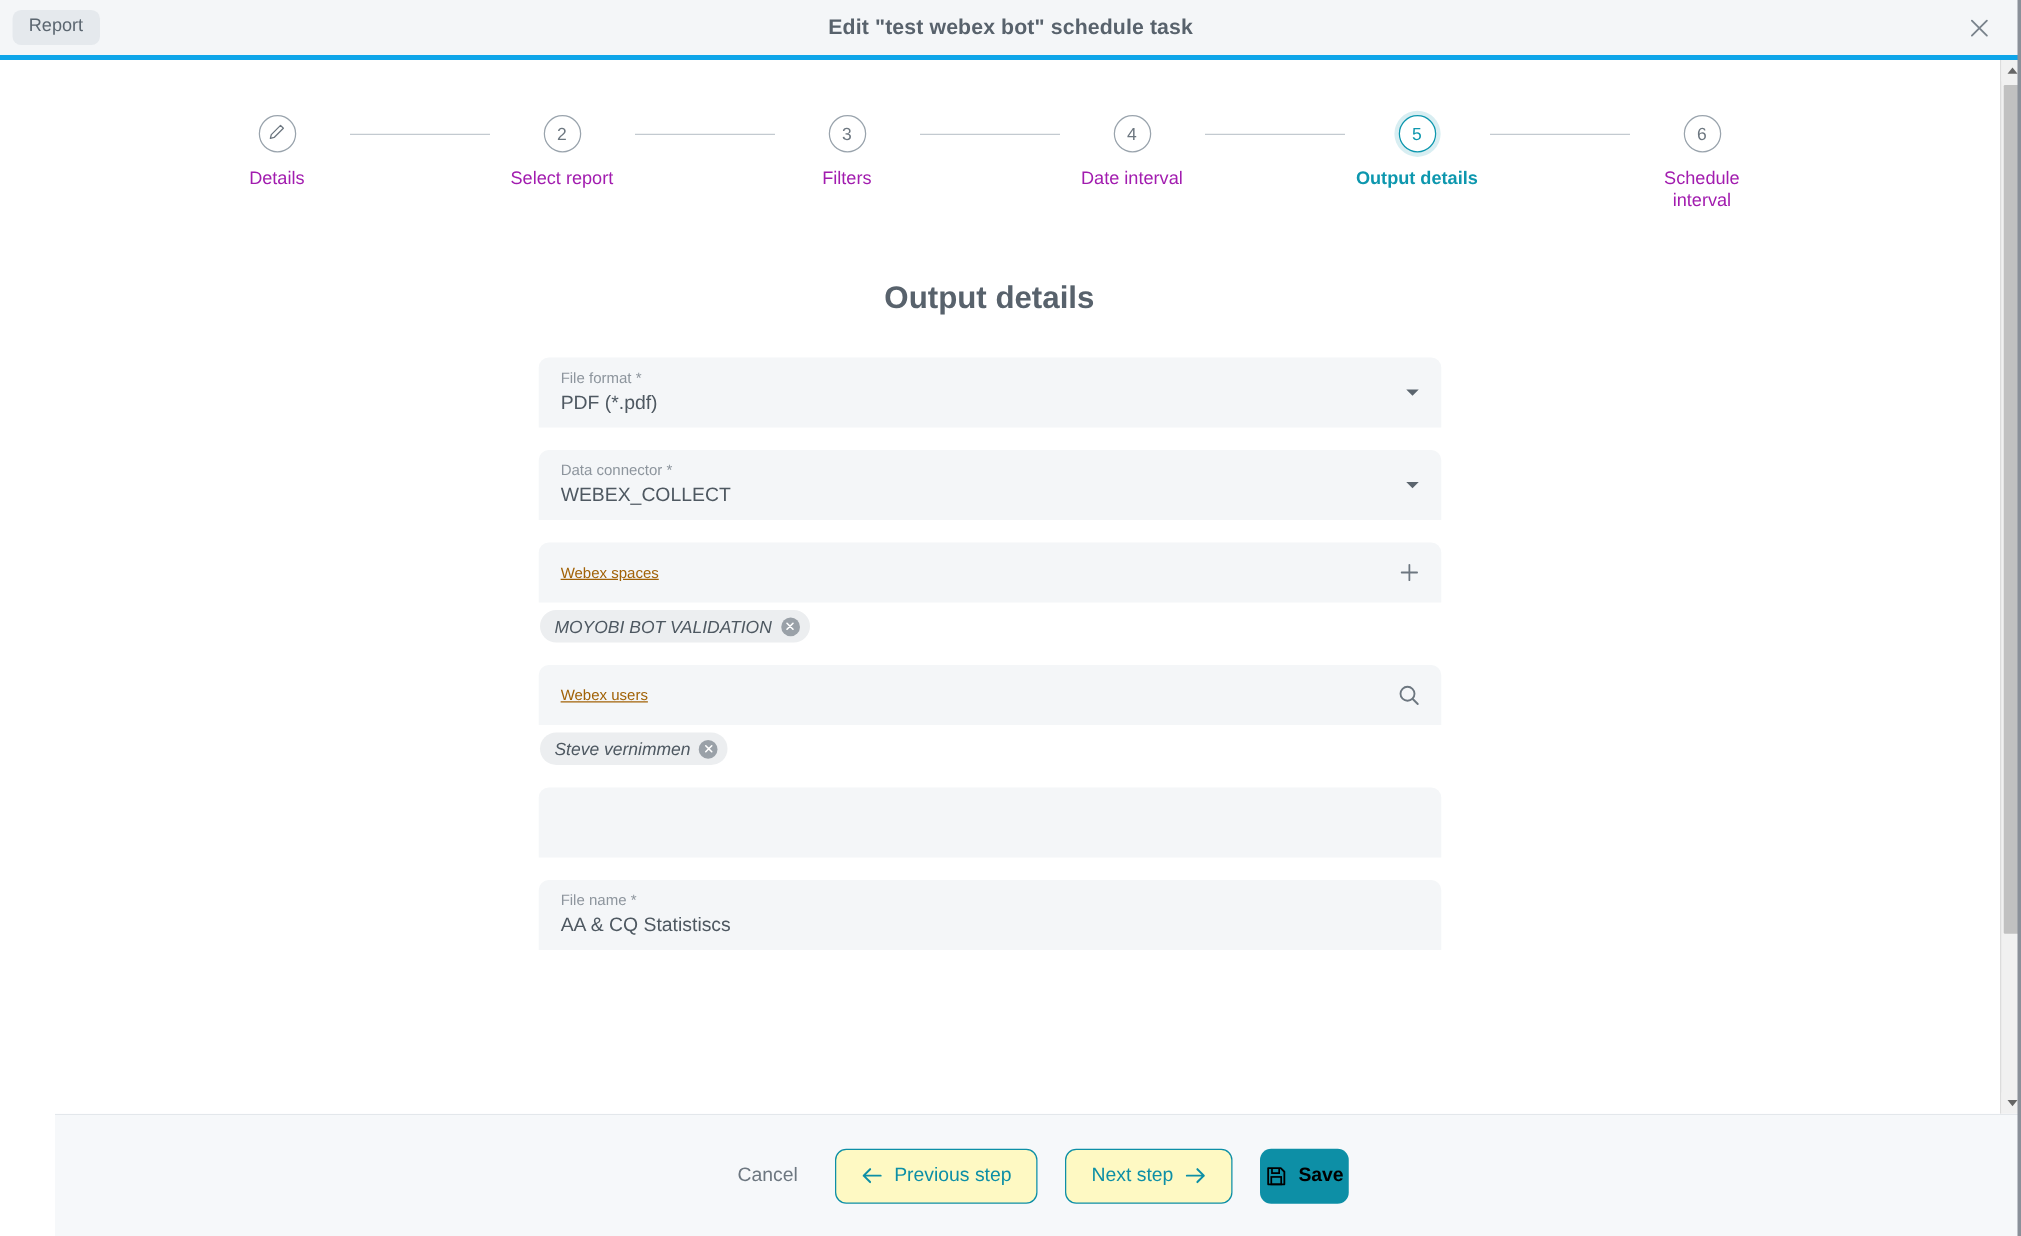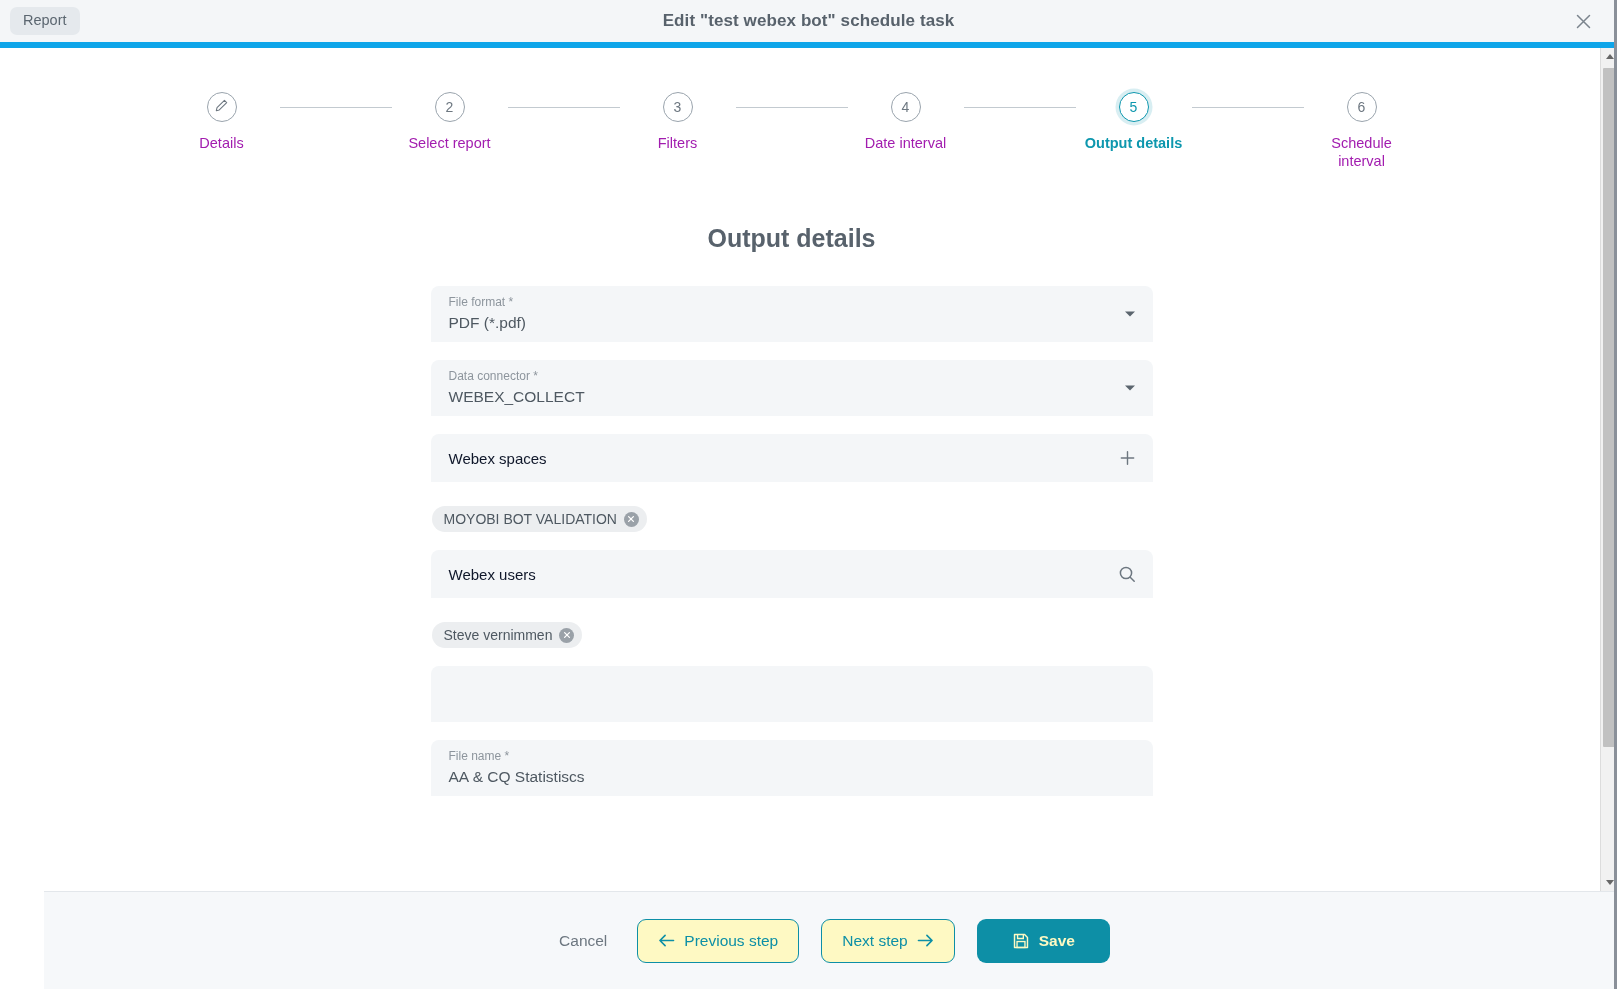--- a/index.html
+++ b/index.html
@@ -14,21 +14,21 @@
     width: 1617px; height: 989px;
     display: flex; flex-direction: column;
     background: #ffffff;
   }
 
   
   .header {
     position: relative;
     height: 48px; min-height: 48px;
     background: #f4f6f8;
-    border-bottom: 6px solid #0ea5e9;
+    border-bottom: 4px solid #0ea5e9;
     display: flex; align-items: center;
   }
   .report-chip {
     margin-left: 10px;
     background: #e5e9ed;
     color: #5b6670;
     font-size: 14.5px;
     padding: 6px 13px 7px;
     border-radius: 7px;
     line-height: 1;
@@ -172,35 +172,37 @@
     position: relative;
     background: #f4f6f8;
     border-radius: 8px 8px 0 0;
     height: 48px;
     display: flex; align-items: center;
     padding: 0 18px;
     margin-bottom: 0;
     cursor: text;
   }
   .picker-placeholder {
-    font-size: 15px;
-    color: #0f172a;
+    font-size: 12px;
+    color: #a16207;
+    text-decoration: underline;
   }
   .picker-icon {
     position: absolute;
     right: 16px; top: 50%;
     transform: translateY(-50%);
     color: #6d7780;
     cursor: pointer;
     display: flex;
   }
   .chips {
     display: flex; flex-wrap: wrap; gap: 8px;
-    margin-top: 24px; margin-bottom: 18px;
+    margin-top: 6px; margin-bottom: 18px;
     padding-left: 1px;
+    font-style: italic;
   }
   .chip {
     display: inline-flex; align-items: center; gap: 7px;
     background: #eceef0;
     border-radius: 13px;
     padding: 4px 8px 4px 12px;
     font-size: 14px;
     color: #4e5861;
     line-height: 18px;
   }
@@ -238,23 +240,23 @@
     font-weight: normal;
   }
   .btn-outline {
     color: #0d8fa6;
     border: 1.6px solid #0d8fa6;
     background: #fef9c3;
     padding: 12px 20px;
     font-weight: normal;
   }
   .btn-primary {
-    color: #fef9c3;
+    color: #000000;
     background: #0d8fa6;
-    padding: 13px 35px;
+    padding: 13px 4px;
     font-weight: bold;
   }
   .btn svg { display: block; }
 
   
   .scrollbar {
     position: absolute;
     top: 0; right: 0;
     width: 17px;
     height: 100%;

